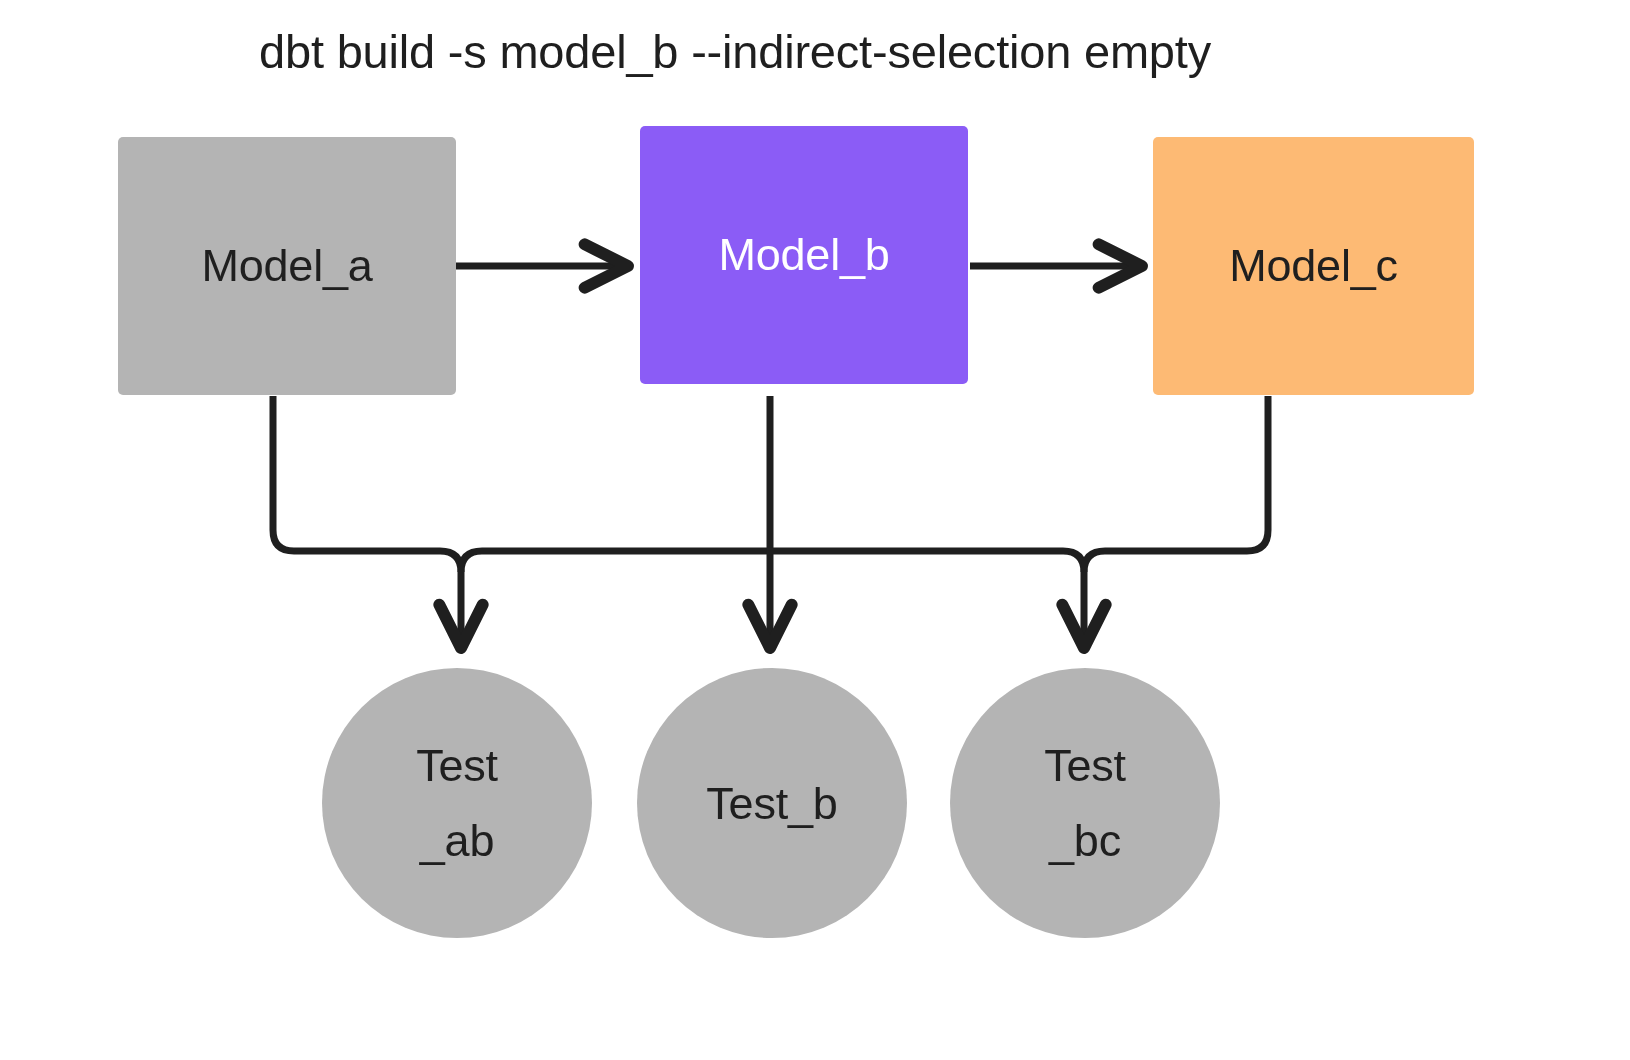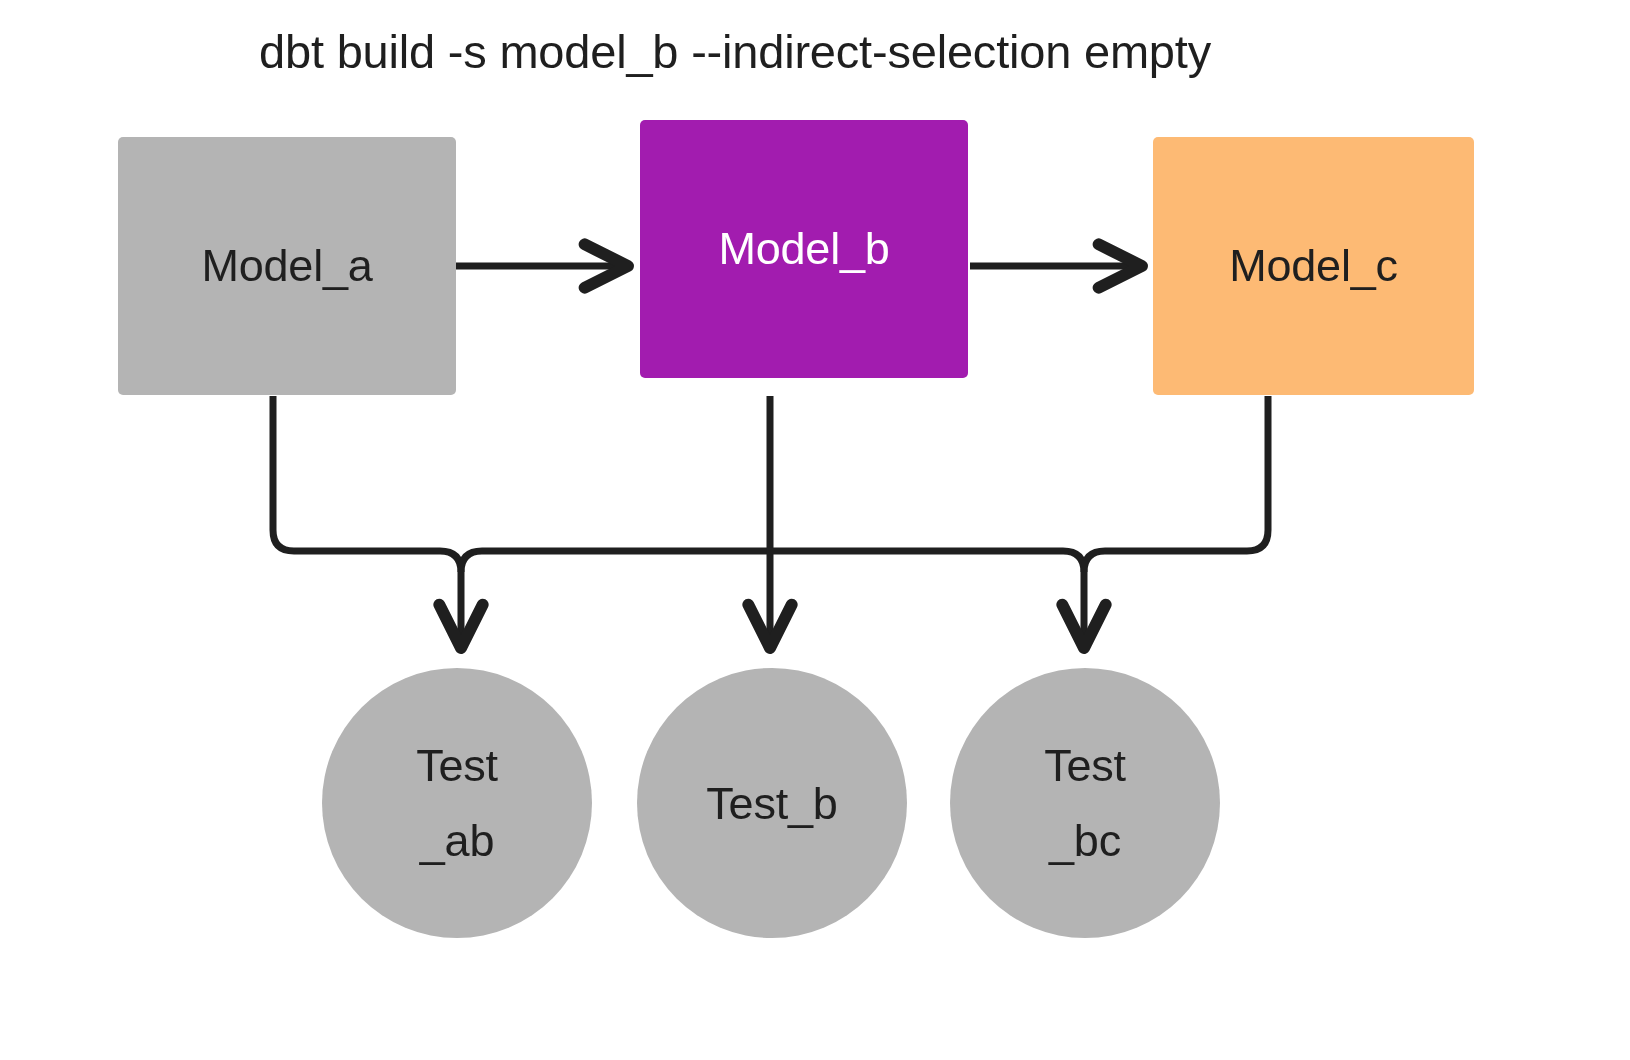--- a/index.html
+++ b/index.html
@@ -96,22 +96,22 @@
 
       <path d="M 1268,396 L 1268,530 Q 1268,551 1247,551 L 1105,551 Q 1084,551 1084,572"></path>
     </g>
   </svg>
 
   <div class="node-box" style="left:118px; top:137px; width:338px; height:258px;
               background:#b4b4b4; color:#1f1f1f;">
     <span>Model_a</span>
   </div>
 
-  <div class="node-box" style="left:640px; top:120px; width:328px; height:258px;
-              background:#a21caf; color:#ffffff;">
+  <div class="node-box" style="left:640px; top:126px; width:328px; height:258px;
+              background:#8b5cf6; color:#ffffff;">
     <span>Model_b</span>
   </div>
 
   <div class="node-box" style="left:1153px; top:137px; width:321px; height:258px;
               background:#fdba74; color:#1f1f1f;">
     <span>Model_c</span>
   </div>
 
   <div class="node-circle" style="left:322px; top:668px; width:270px; height:270px;
               background:#b4b4b4; color:#1f1f1f;">

